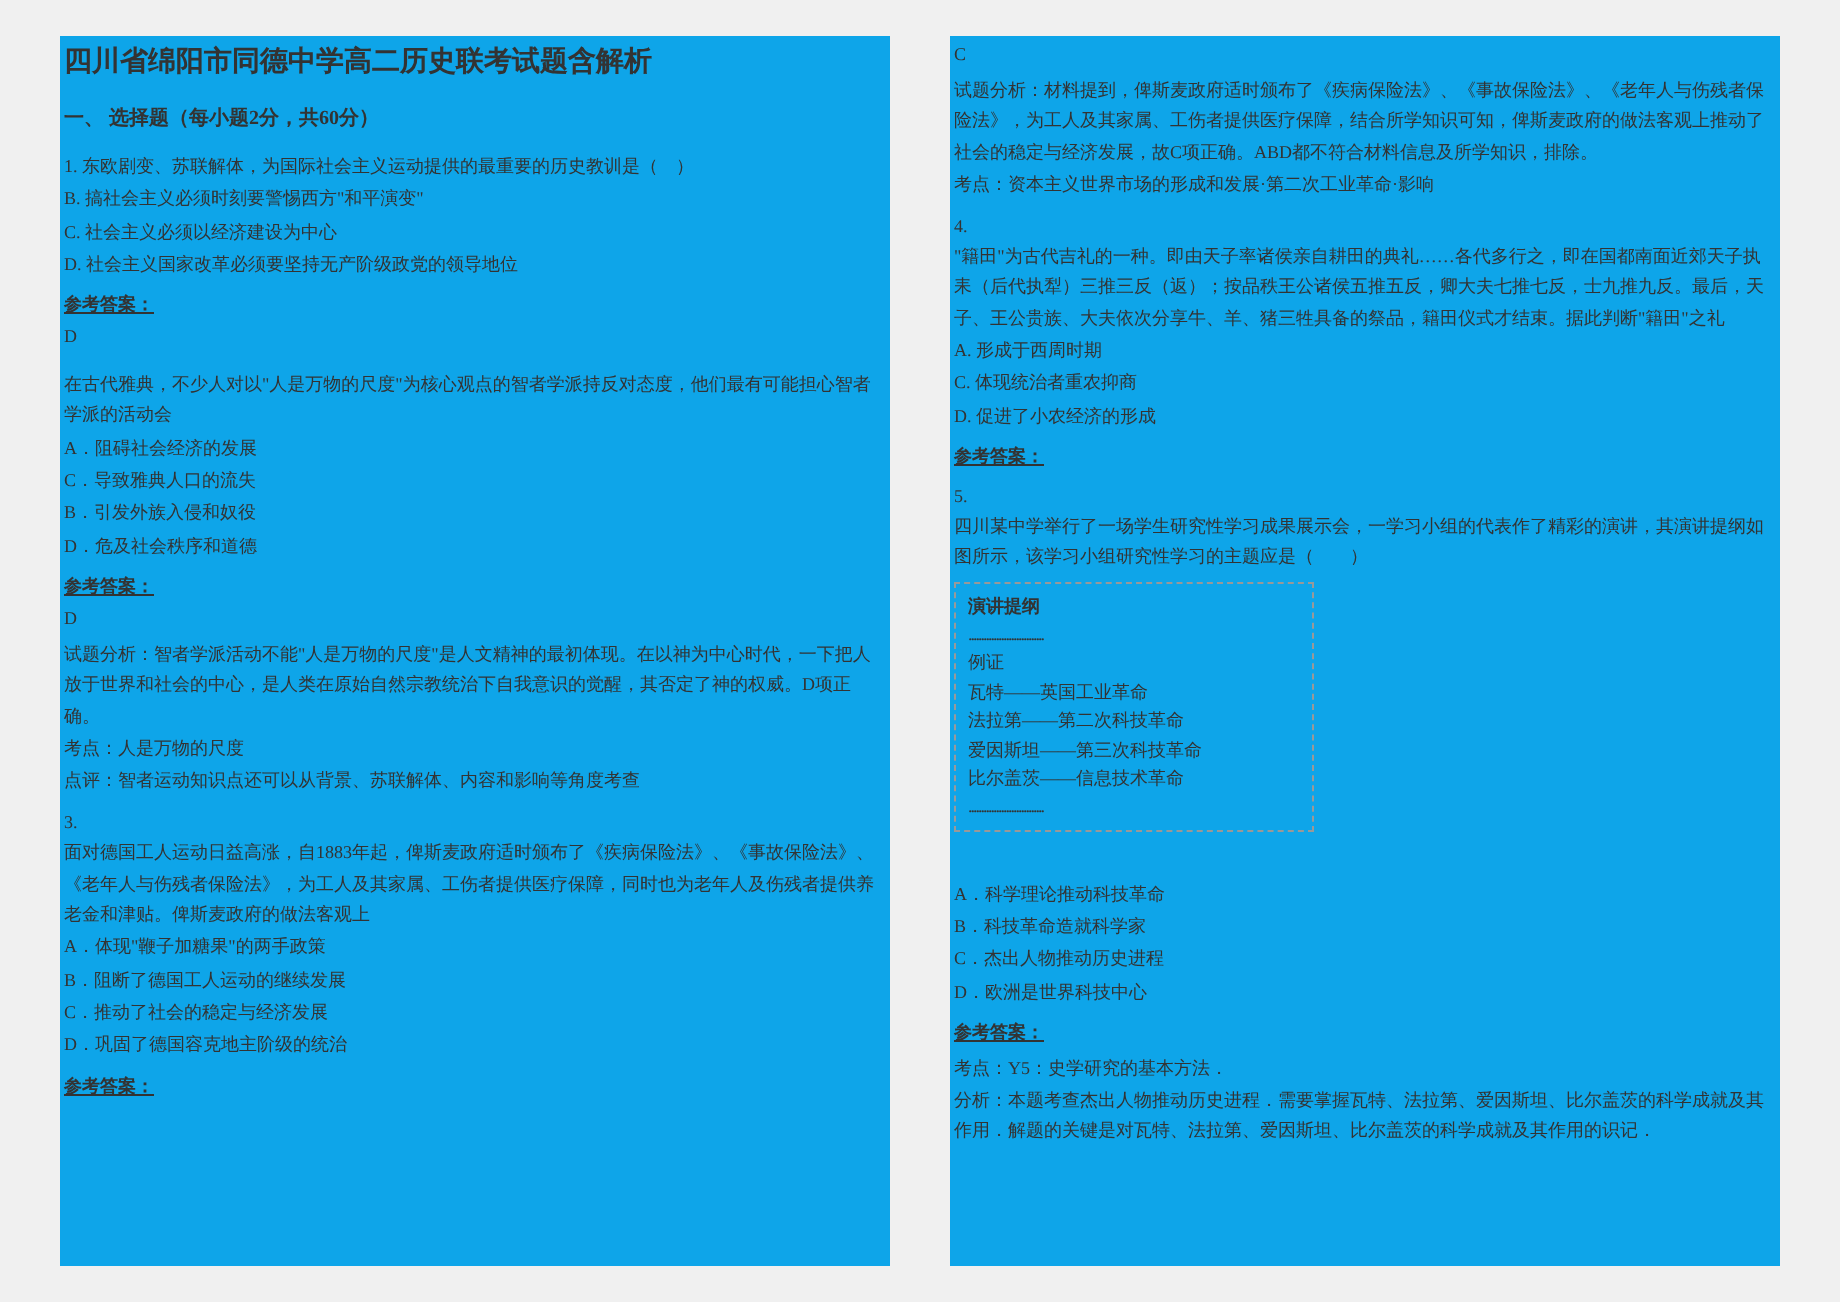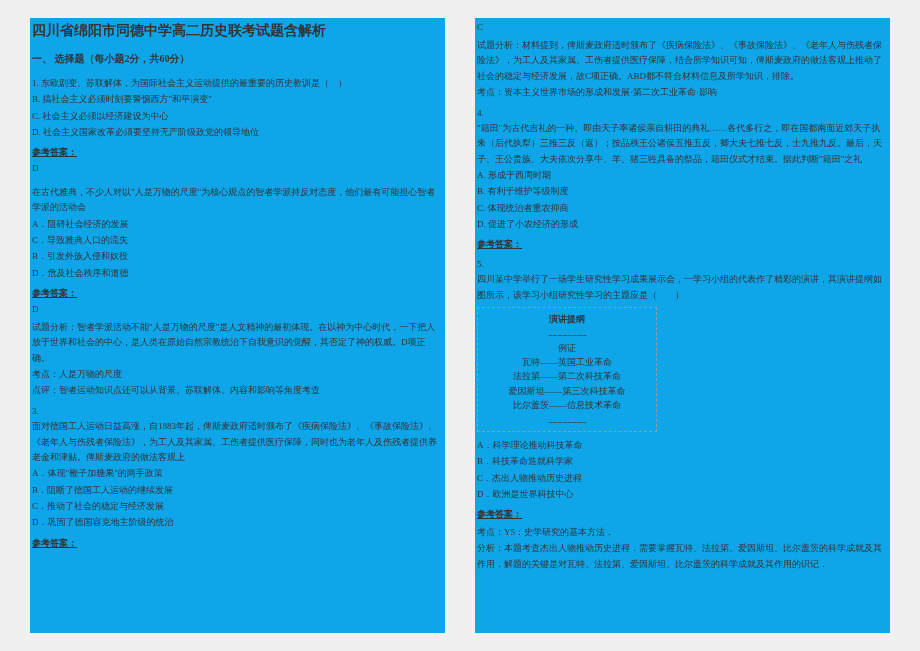--- a/index.html
+++ b/index.html
@@ -43,24 +43,23 @@
       margin-bottom: 4px;
       text-decoration: underline;
     }
     .answer-letter {
       margin-bottom: 6px;
     }
     .gap { height: 6px; }
     .box-outline {
       border: 1px dashed #999;
       padding: 4px 6px;
-      margin: 4px 0 6px 0;
+      margin: 4px 0 24px 0;
       width: 180px;
       line-height: 1.6;
-      text-align: center;
     }
     .dots {
       letter-spacing: -1px;
     }
   </style>
 </head>
 <body>
 
 <div class="column">
   <div class="title">四川省绵阳市同德中学高二历史联考试题含解析</div>
@@ -95,21 +94,20 @@
 </div>
 
 <div class="column">
   <div class="answer-letter">C</div>
   <div class="question-line">试题分析：材料提到，俾斯麦政府适时颁布了《疾病保险法》、《事故保险法》、《老年人与伤残者保险法》，为工人及其家属、工伤者提供医疗保障，结合所学知识可知，俾斯麦政府的做法客观上推动了社会的稳定与经济发展，故C项正确。ABD都不符合材料信息及所学知识，排除。</div>
   <div class="question-line">考点：资本主义世界市场的形成和发展·第二次工业革命·影响</div>
 
   <div class="question-num">4.</div>
   <div class="question-line">"籍田"为古代吉礼的一种。即由天子率诸侯亲自耕田的典礼……各代多行之，即在国都南面近郊天子执耒（后代执犁）三推三反（返）；按品秩王公诸侯五推五反，卿大夫七推七反，士九推九反。最后，天子、王公贵族、大夫依次分享牛、羊、猪三牲具备的祭品，籍田仪式才结束。据此判断"籍田"之礼</div>
   <div class="question-line">A. 形成于西周时期</div>
-  <div class="question-line">B. 有利于维护等级制度</div>
   <div class="question-line">C. 体现统治者重农抑商</div>
   <div class="question-line">D. 促进了小农经济的形成</div>
   <div class="ref-label">参考答案：</div>
 
   <div class="question-num">5.</div>
   <div class="question-line">四川某中学举行了一场学生研究性学习成果展示会，一学习小组的代表作了精彩的演讲，其演讲提纲如图所示，该学习小组研究性学习的主题应是（　　）</div>
   <div class="box-outline">
     <div style="font-weight:bold;">演讲提纲</div>
     <div class="dots">..............................</div>
     <div>例证</div>

